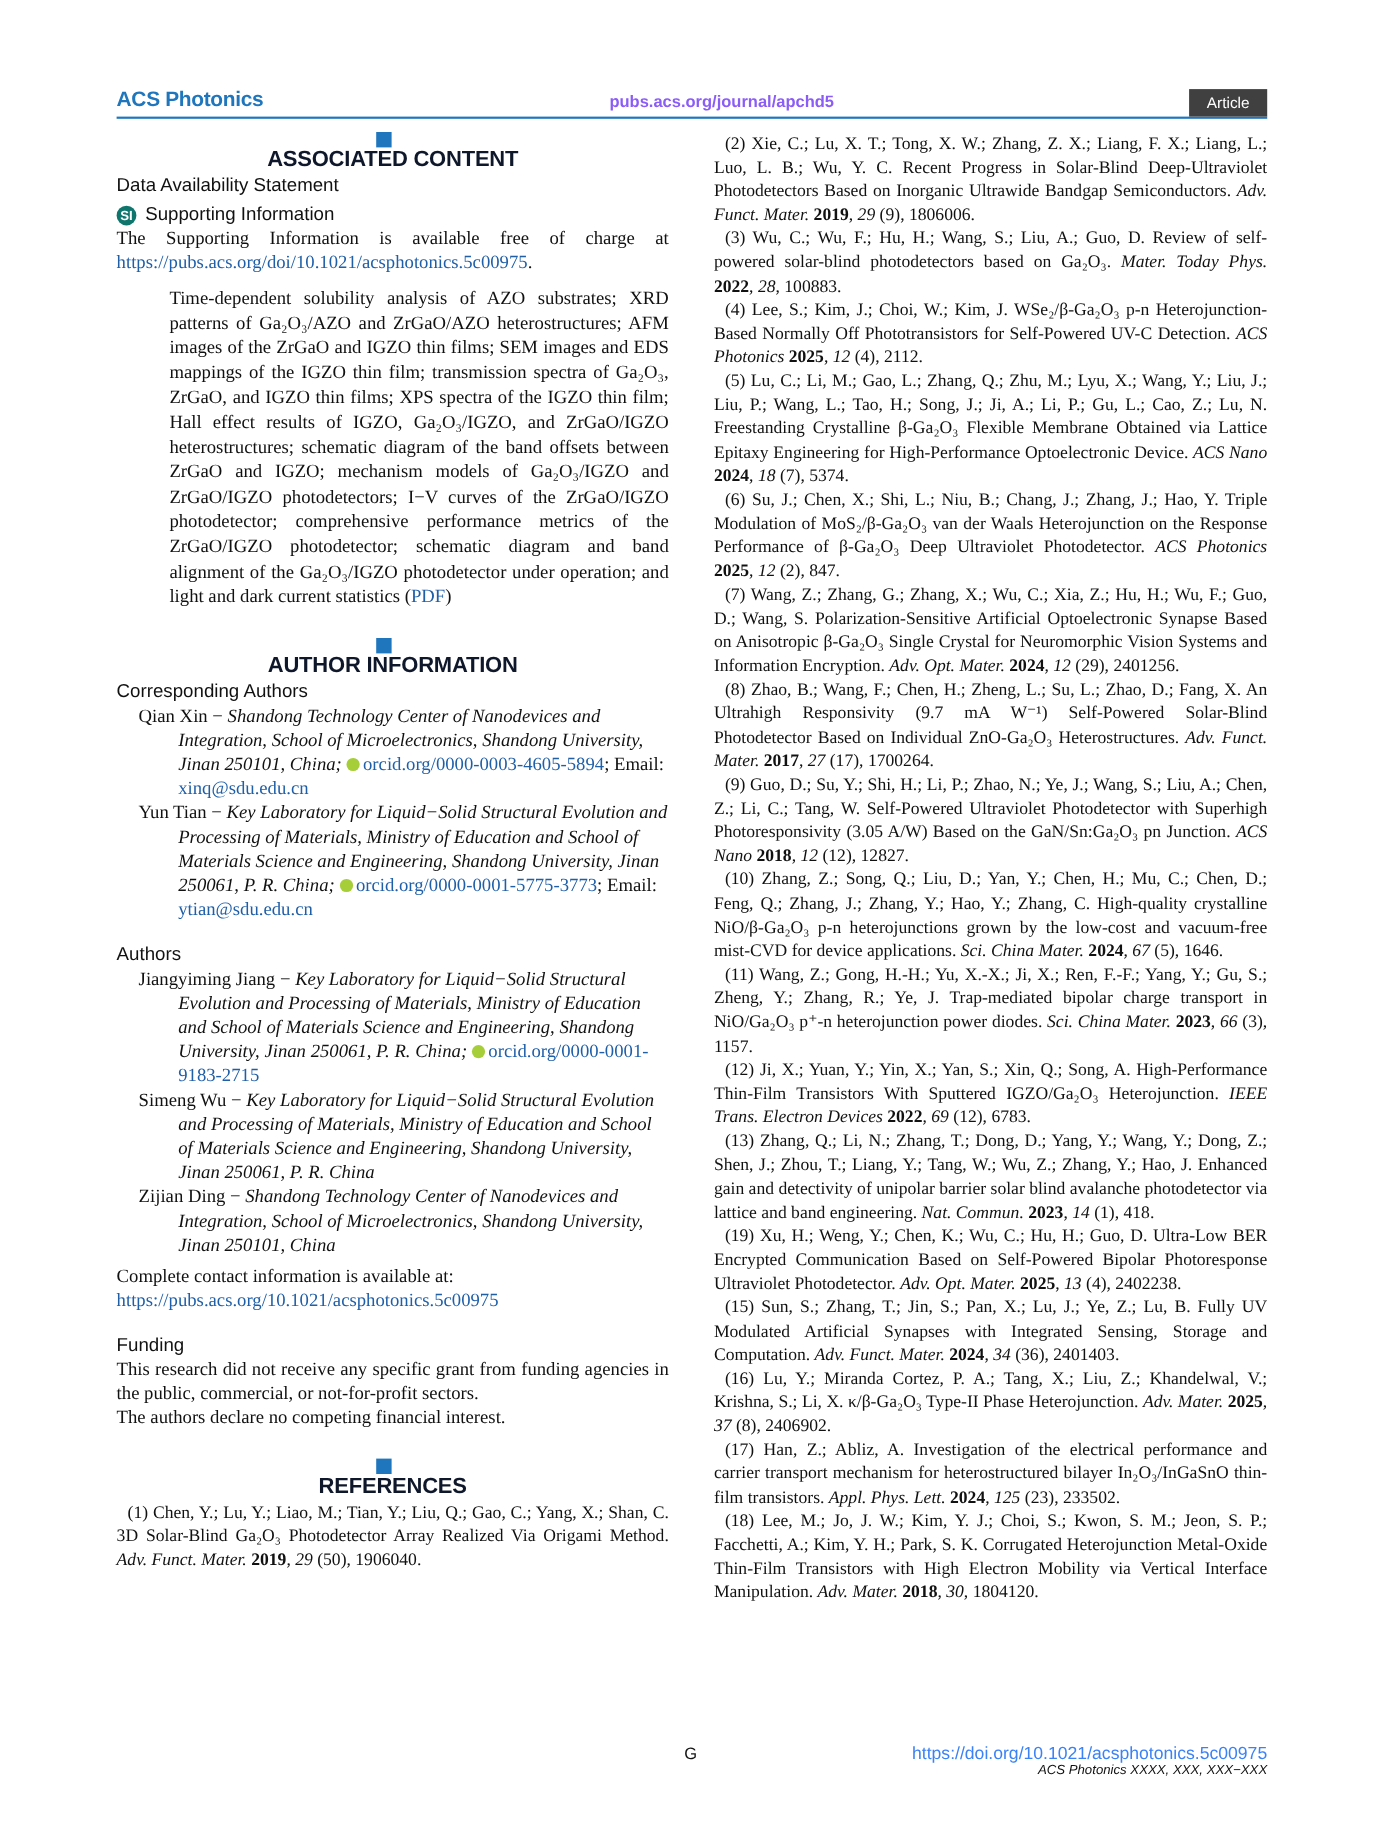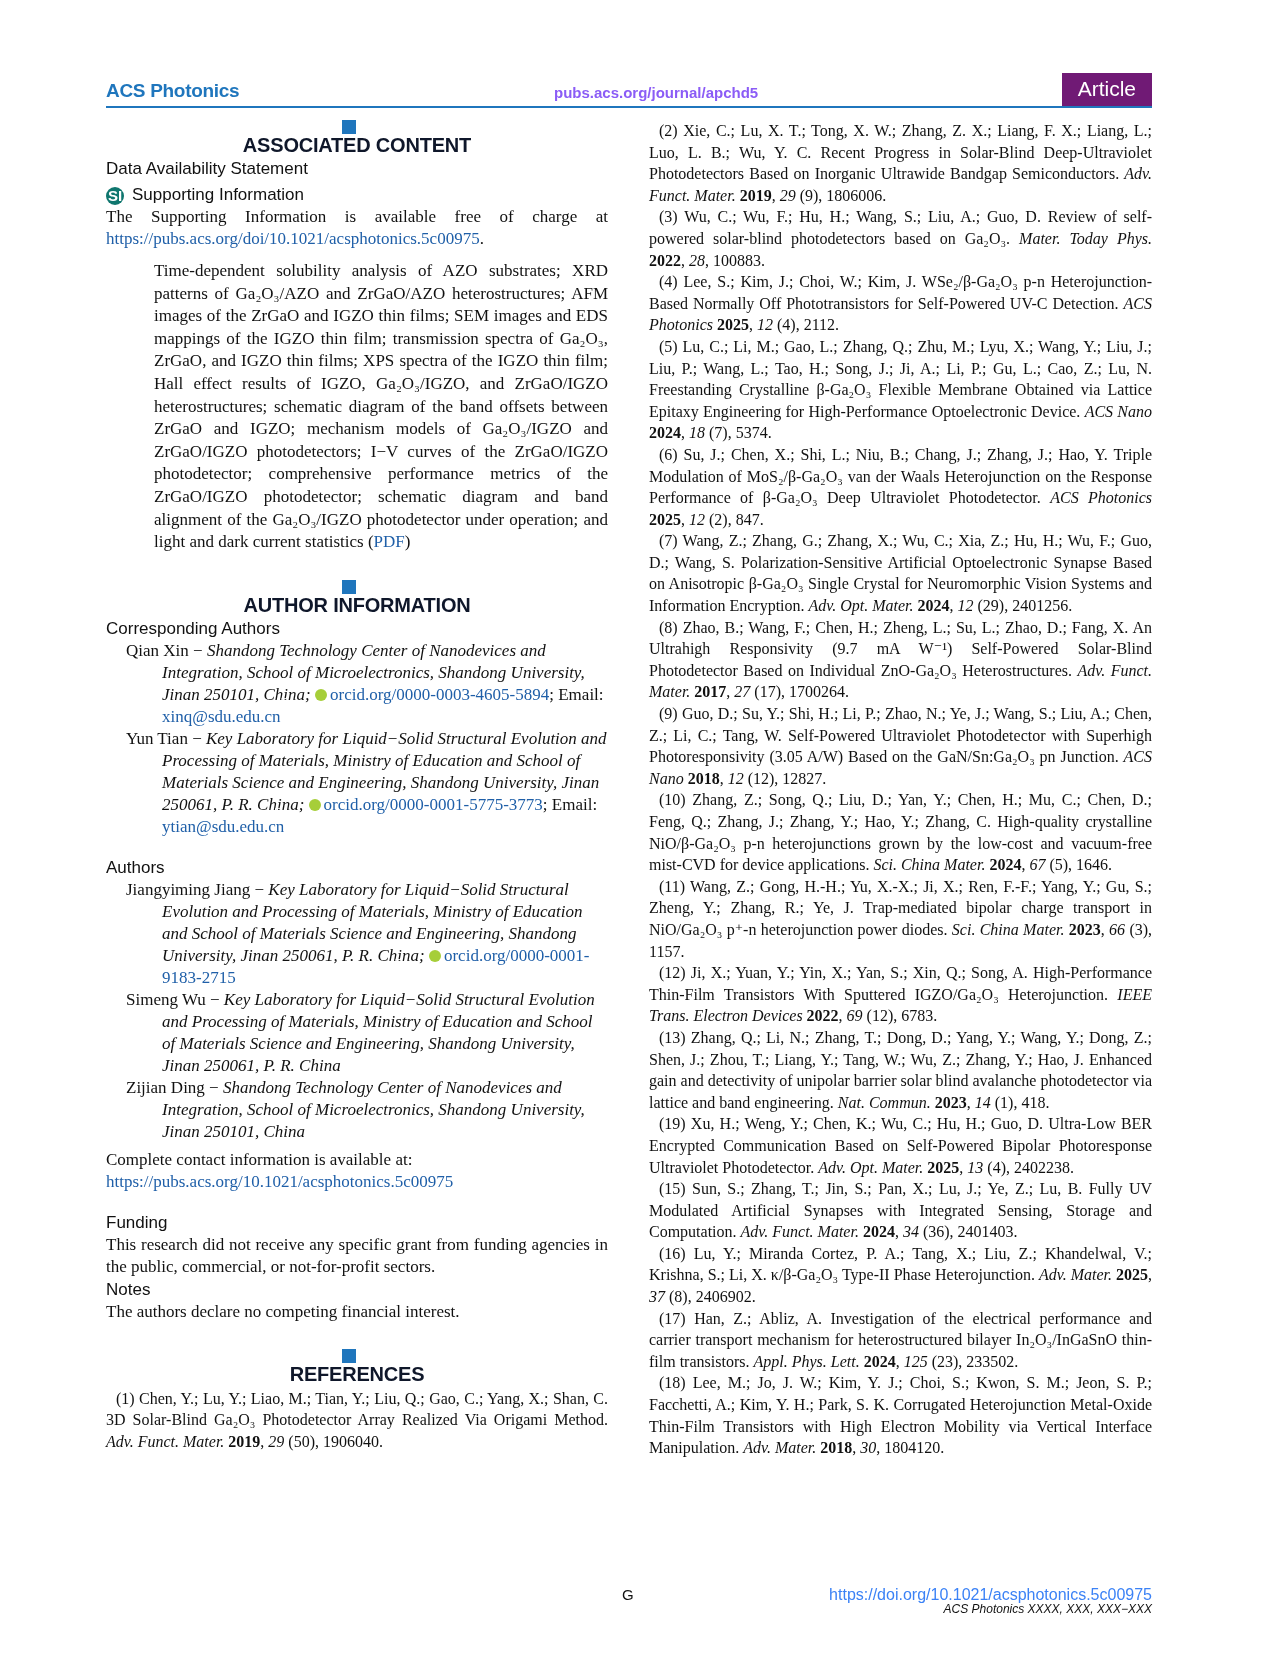--- a/index.html
+++ b/index.html
@@ -4,32 +4,32 @@
 <style>
   html, body { margin: 0; padding: 0; background: #fff; }
   body { width: 1266px; height: 1669px; position: relative; overflow: hidden;
          font-family: "Liberation Serif", "DejaVu Serif", serif; color: #111; }
   .page { position: absolute; left: 106px; top: 76px; width: 1046px; }
   .hdr { position: relative; height: 30px; border-bottom: 2.5px solid #1f76bd; }
   .hdr .journal { position: absolute; left: 0; bottom: 4px; font-family: "Liberation Sans", sans-serif;
                   font-size: 19px; font-weight: bold; color: #1f76bd; letter-spacing: -0.3px; }
   .hdr .url { position: absolute; left: 448px; bottom: 5px; font-family: "Liberation Sans", sans-serif;
               font-size: 15px; font-weight: bold; color: #8b5cf6; }
-  .hdr .badge { position: absolute; right: 0; bottom: 0; background: #701a75; color: #fff;
-                font-family: "Liberation Sans", sans-serif; font-size: 21px; padding: 4px 16px 5px 16px; }
+  .hdr .badge { position: absolute; right: 0; bottom: 0; background: #404040; color: #fff;
+                font-family: "Liberation Sans", sans-serif; font-size: 14px; padding: 4px 16px 5px 16px; }
   .cols { position: absolute; top: 44px; left: 0; width: 1046px; }
   .col { position: absolute; top: 0; }
   .col.left { left: 0; width: 502px; }
   .col.right { left: 543px; width: 503px; }
   .sec-title { font-family: "Liberation Sans", sans-serif; font-size: 20px; color: #0f172a; font-weight: bold;
                margin: 0 0 2px 0; display: flex; align-items: center; letter-spacing: -0.2px; flex-direction: column; }
   .sec-title .sq { display: inline-block; width: 14px; height: 14px; background: #1f76bd; margin-right: 16px; }
   .sub { font-family: "Liberation Sans", sans-serif; font-size: 17px; margin: 2px 0 1px 0; color: #111; }
   .sub .si { display: inline-flex; width: 18px; height: 18px; border-radius: 50%; background: #0f766e; color: #fff;
-             font-size: 15px; font-weight: bold; align-items: center; justify-content: center; margin-right: 8px;
+             font-size: 12px; font-weight: bold; align-items: center; justify-content: center; margin-right: 8px;
              vertical-align: middle; }
   p { margin: 0; font-size: 17px; line-height: 22px; text-align: justify; }
   a, .lnk { color: #1f5fa8; text-decoration: none; }
   .si-box { margin: 10px 0 0 48px; font-size: 17px; line-height: 22.6px; text-align: justify; }
   .author { margin-left: 20px; padding-left: 36px; text-indent: -36px; font-size: 17px; line-height: 22px; }
   .author i { font-style: italic; }
   .orcid { display: inline-block; width: 12px; height: 12px; border-radius: 50%; background: #a6ce39;
            vertical-align: -1px; margin-right: 3px; position: relative; }
   .orcid::after { content: "iD"; position: absolute; left: 2px; top: 1px; font-size: 7px; color: #fff;
                   font-family: "Liberation Sans", sans-serif; font-weight: bold; }
@@ -105,21 +105,20 @@
         <span>Zijian Ding</span> − <i>Shandong Technology Center of Nanodevices and Integration, School of Microelectronics, Shandong University, Jinan 250101, China</i>
       </div>
 
       <div class="gap-s"></div>
       <p>Complete contact information is available at:</p>
       <p><a>https://pubs.acs.org/10.1021/acsphotonics.5c00975</a></p>
 
       <div class="gap-m"></div>
       <div class="sub">Funding</div>
       <p>This research did not receive any specific grant from funding agencies in the public, commercial, or not-for-profit sectors.</p>
-      <div class="sub">Notes</div>
       <p>The authors declare no competing financial interest.</p>
 
       <div class="gap-l"></div>
       <div class="sec-title">
         <span class="sq"></span>
         <span>REFERENCES</span>
       </div>
       <div id="refs-left">
           <p class="ref"><span>(1)</span> <span>Chen, Y.; Lu, Y.; Liao, M.; Tian, Y.; Liu, Q.; Gao, C.; Yang, X.; Shan, C.</span> <span>3D Solar-Blind Ga₂O₃ Photodetector Array Realized Via Origami Method.</span> <i>Adv. Funct. Mater.</i> <b>2019</b>, <i>29</i> <span>(50), 1906040.</span></p>
         </div>

